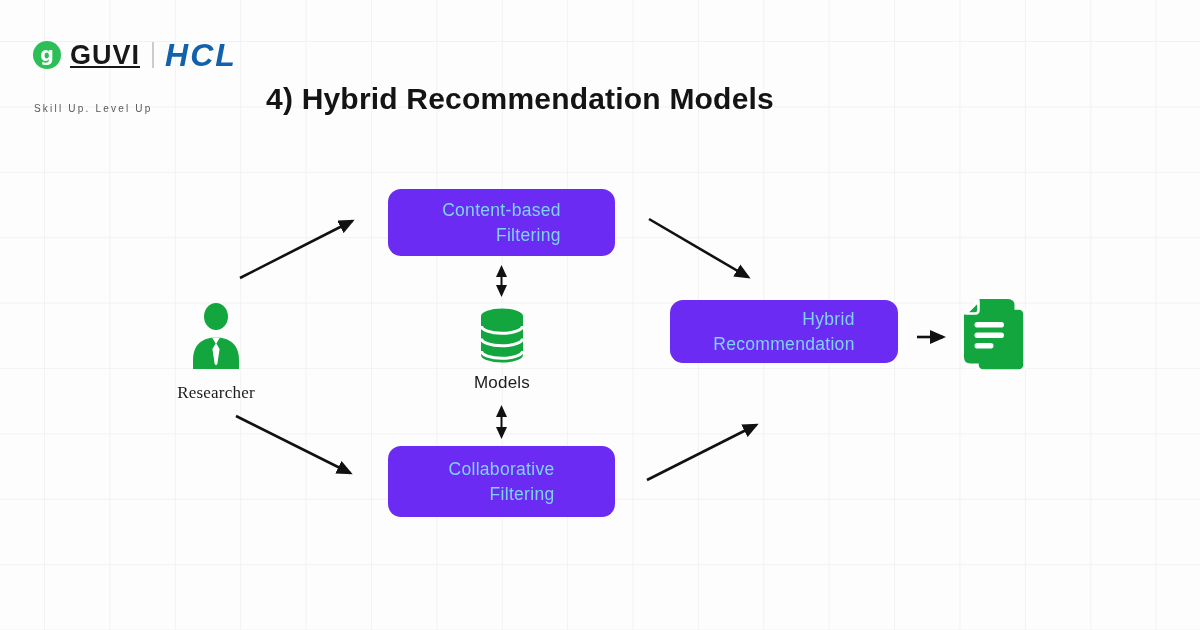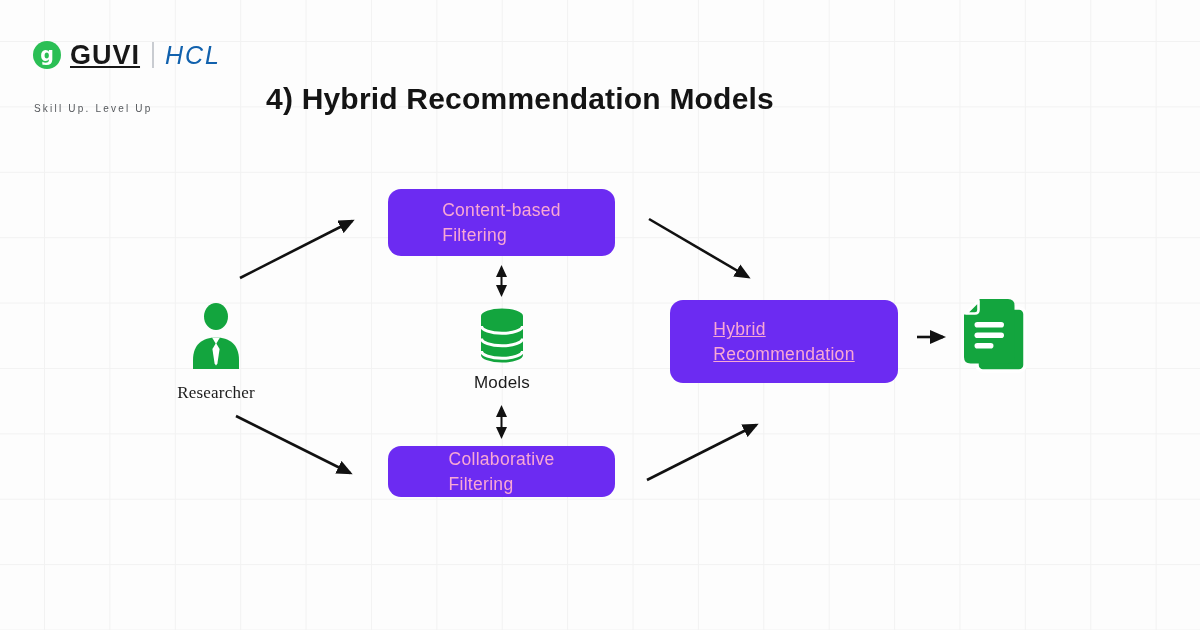--- a/index.html
+++ b/index.html
@@ -45,22 +45,22 @@
     letter-spacing: 1px;
     color: #181818;
     text-decoration: underline;
   }
   .logo-divider {
     width: 2px; height: 26px;
     background: #c9ccd1;
     margin: 0 11px 0 12px;
   }
   .brand-hcl {
-    font-size: 25px;
-    font-weight: 400;
+    font-size: 32px;
+    font-weight: 700;
     font-style: italic;
     letter-spacing: 2px;
     color: #1161AD;
   }
   .tagline {
     position: absolute;
     left: 34px; top: 79px;
     font-size: 10px;
     font-weight: 500;
     letter-spacing: 2.2px;
@@ -78,34 +78,34 @@
     font-weight: 800;
     letter-spacing: 0.2px;
     color: #141414;
   }
 
   
   .node {
     position: absolute;
     background: #6C2BF2;
     border-radius: 13px;
-    color: #f9a8d4;
+    color: #7dd3fc;
     font-size: 17.5px;
     font-weight: 500;
     letter-spacing: 0.3px;
     line-height: 1.38;
-    text-align: left;
+    text-align: right;
     display: flex;
     align-items: center;
     justify-content: center;
     white-space: pre-line;
   }
   .node-content      { left: 388px; top: 189px; width: 227px; height: 67px; }
-  .node-collaborative{ left: 388px; top: 446px; width: 227px; height: 51px; }
-  .node-hybrid       { left: 670px; top: 300px; width: 228px; height: 83px; text-decoration: underline; }
+  .node-collaborative{ left: 388px; top: 446px; width: 227px; height: 71px; }
+  .node-hybrid       { left: 670px; top: 300px; width: 228px; height: 63px; }
 
   .icon-wrap { position: absolute; }
   .researcher-icon { left: 191px; top: 303px; width: 50px; height: 66px; }
   .database-icon   { left: 479px; top: 306px; width: 46px; height: 59px; }
   .documents-icon  { left: 960px; top: 297px; width: 69px; height: 78px; }
 
   .node-label {
     position: absolute;
     font-size: 17px;
     font-weight: 500;

